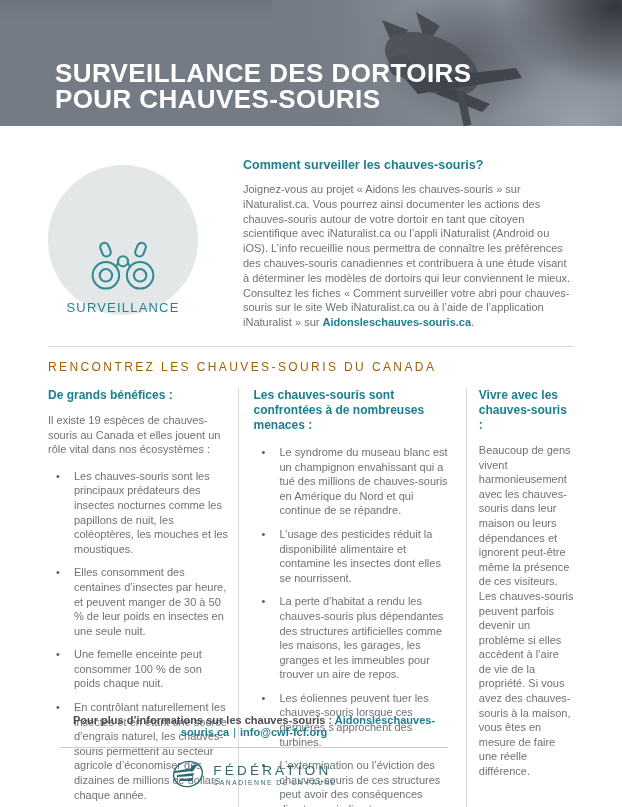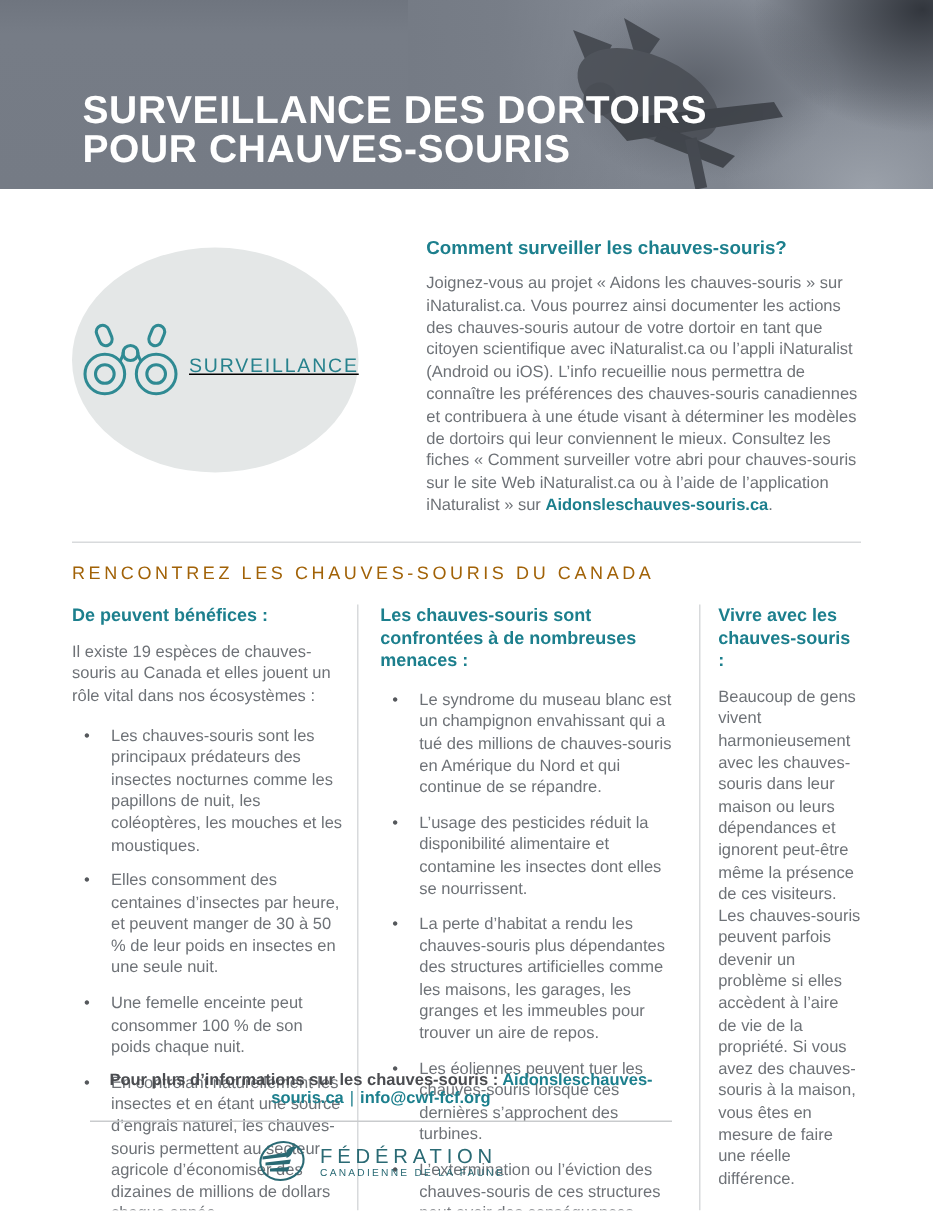--- a/index.html
+++ b/index.html
@@ -30,21 +30,21 @@
   .banner-title{
     position:absolute;left:55px;bottom:14px;margin:0;
     color:#ffffff;font-size:26px;font-weight:700;line-height:26px;letter-spacing:0.4px;
   }
   .banner-title span{display:block;}
   
   .intro-row{display:flex;padding:0 48px;margin-top:32px;}
   .badge{
     position:relative;flex:0 0 150px;height:150px;margin-top:7px;
     border-radius:50%;background:#e4e7e7;
-    display:flex;flex-direction:row;align-items:center;justify-content:flex-end;text-decoration:underline;
+    display:flex;flex-direction:column;align-items:center;justify-content:flex-end;
   }
   .badge-label{
     margin-top:6px;color:#27828d;font-size:13px;letter-spacing:1.2px;font-weight:400;
   }
   .intro-text{margin-left:45px;width:332px;}
   .intro-heading{
     margin:0 0 10px 0;color:#1c7f8d;font-size:12.5px;font-weight:700;
   }
   .intro-body{
     margin:0;color:#6e7277;font-size:11px;line-height:14.8px;
@@ -129,21 +129,21 @@
       <p class="intro-body"><span>Joignez-vous au projet « Aidons les chauves-souris » sur iNaturalist.ca. Vous pourrez ainsi documenter les actions des chauves-souris autour de votre dortoir en tant que citoyen scientifique avec iNaturalist.ca ou l’appli iNaturalist (Android ou iOS). L’info recueillie nous permettra de connaître les préférences des chauves-souris canadiennes et contribuera à une étude visant à déterminer les modèles de dortoirs qui leur conviennent le mieux. Consultez les fiches « Comment surveiller votre abri pour chauves-souris sur le site Web iNaturalist.ca ou à l’aide de l’application iNaturalist » sur </span><a class="teal-link">Aidonsleschauves-souris.ca</a><span>.</span></p>
     </div>
   </section>
 
   <hr class="rule">
 
   <h3 class="section-heading">RENCONTREZ LES CHAUVES-SOURIS DU CANADA</h3>
 
   <div class="columns">
     <div class="col col-1">
-      <h4>De peuvent bénéfices :</h4>
+      <h4>De grands bénéfices :</h4>
       <p>Il existe 19 espèces de chauves-souris au Canada et elles jouent un rôle vital dans nos écosystèmes :</p>
       <ul class="bullets">
 
       <li>Les chauves-souris sont les principaux prédateurs des insectes nocturnes comme les papillons de nuit, les coléoptères, les mouches et les moustiques.</li>
           <li>Elles consomment des centaines d’insectes par heure, et peuvent manger de 30 à 50 % de leur poids en insectes en une seule nuit.</li>
           <li>Une femelle enceinte peut consommer 100 % de son poids chaque nuit.</li>
           <li>En contrôlant naturellement les insectes et en étant une source d’engrais naturel, les chauves-souris permettent au secteur agricole d’économiser des dizaines de millions de dollars chaque année.</li>
         </ul>
     </div>
     <div class="col col-2">

